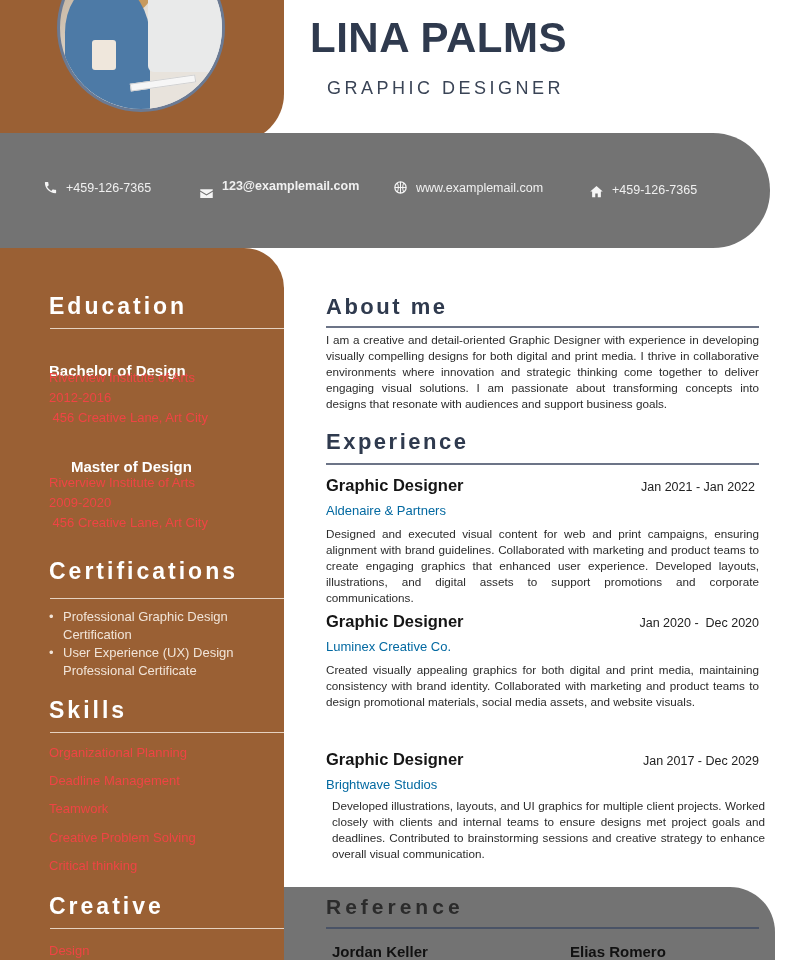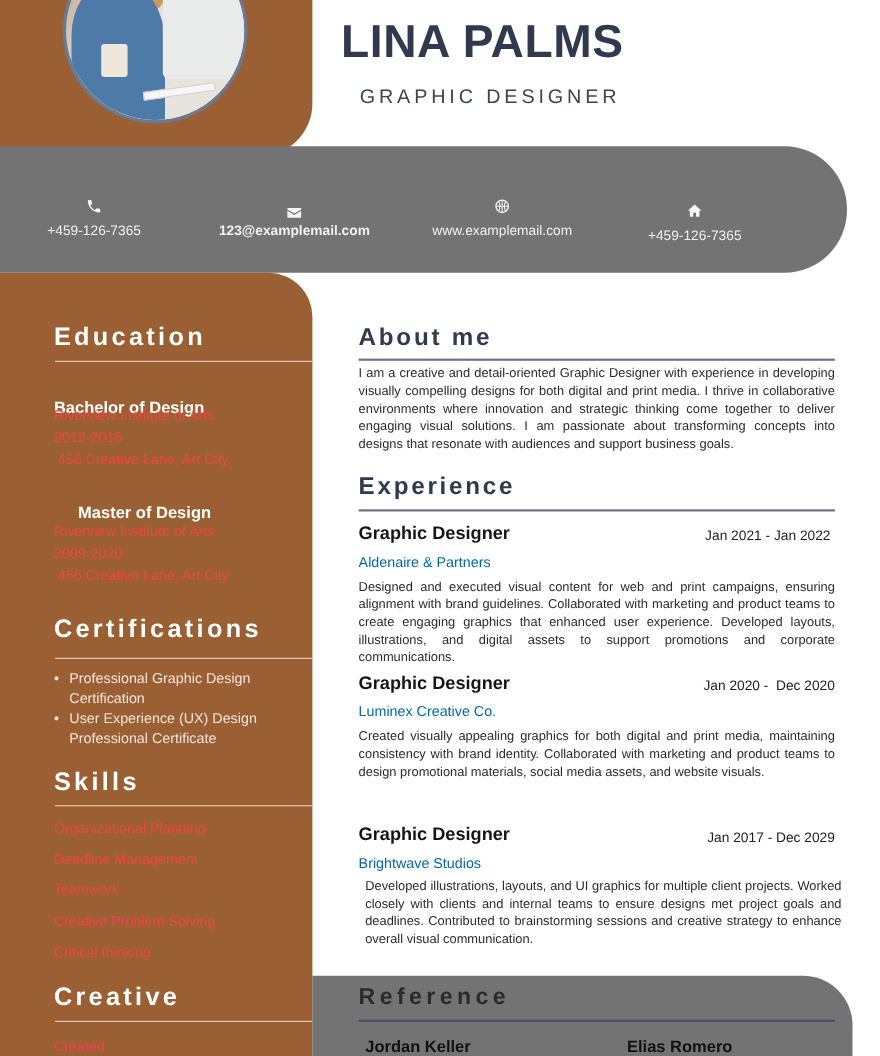--- a/index.html
+++ b/index.html
@@ -33,21 +33,21 @@
     .title {
       position: absolute; left: 327px; top: 78px; font-size: 18px; letter-spacing: 3.5px;
       color: #3a4456;
     }
 
     
     .band {
       position: absolute; left: 0; top: 133px; width: 770px; height: 115px;
       border-top-right-radius: 57px; border-bottom-right-radius: 57px;
     }
-    .contact { position: absolute; display: flex; align-items: center; gap: 8px; color: #f0f0f0; font-size: 12.5px; flex-direction: column; }
+    .contact { position: absolute; display: flex; align-items: center; gap: 8px; color: #f0f0f0; font-size: 12.5px; }
     .contact svg { width: 15px; height: 15px; fill: #f5f5f5; }
 
     
     .sidebar {
       position: absolute; left: 0; top: 248px; width: 284px; height: 712px;
       border-top-right-radius: 40px;
     }
     .sb-head { position: absolute; left: 49px; font-size: 23px; font-weight: bold; color: #ffffff; letter-spacing: 3px; }
     .sb-line { position: absolute; left: 50px; width: 234px; height: 1px; background: #e6d2c0; }
     .sb-sub { position: absolute; left: 49px; font-size: 15px; font-weight: bold; color: #ffffff; }
@@ -146,21 +146,21 @@
 <div class="sb-head" style="top:697px;">Skills</div>
 <div class="sb-line" style="top:732px;"></div>
 <div class="sb-text" style="top:745px;">Organizational Planning</div>
 <div class="sb-text" style="top:773px;">Deadline Management</div>
 <div class="sb-text" style="top:801px;">Teamwork</div>
 <div class="sb-text" style="top:830px;">Creative Problem Solving</div>
 <div class="sb-text" style="top:858px;">Critical thinking</div>
 
 <div class="sb-head" style="top:893px;">Creative</div>
 <div class="sb-line" style="top:928px;"></div>
-<div class="sb-text" style="top:943px;">Created</div>
+<div class="sb-text" style="top:943px;">Design</div>
 
 <div class="m-head" style="top:294px;">About me</div>
 <div class="m-line" style="top:326px;"></div>
 <div class="para" style="top:332px;">I am a creative and detail-oriented Graphic Designer with experience in developing visually compelling designs for both digital and print media. I thrive in collaborative environments where innovation and strategic thinking come together to deliver engaging visual solutions. I am passionate about transforming concepts into designs that resonate with audiences and support business goals.</div>
 
 <div class="m-head" style="top:429px;">Experience</div>
 <div class="m-line" style="top:463px;"></div>
 
 <div class="job-title" style="top:476px;">Graphic Designer</div>
 <div class="job-date" style="top:480px; right:45px;">Jan 2021 - Jan 2022</div>

